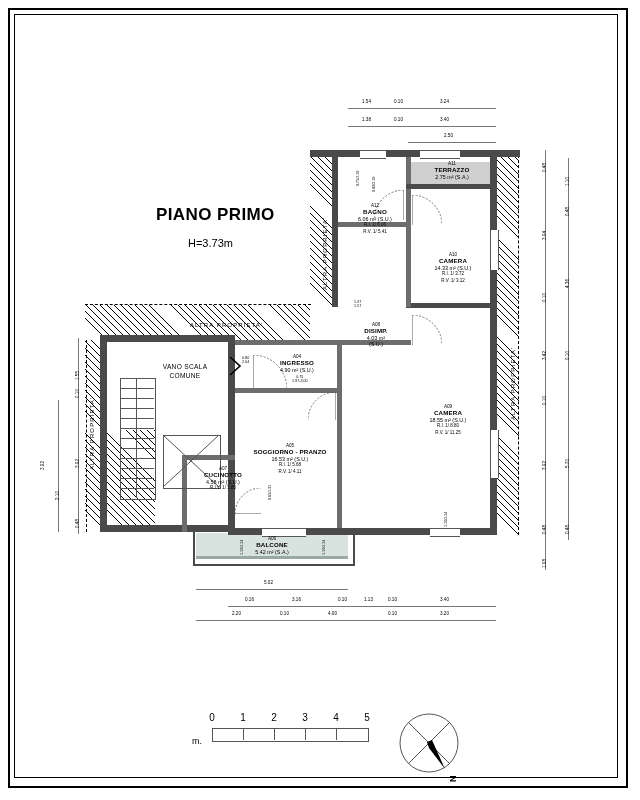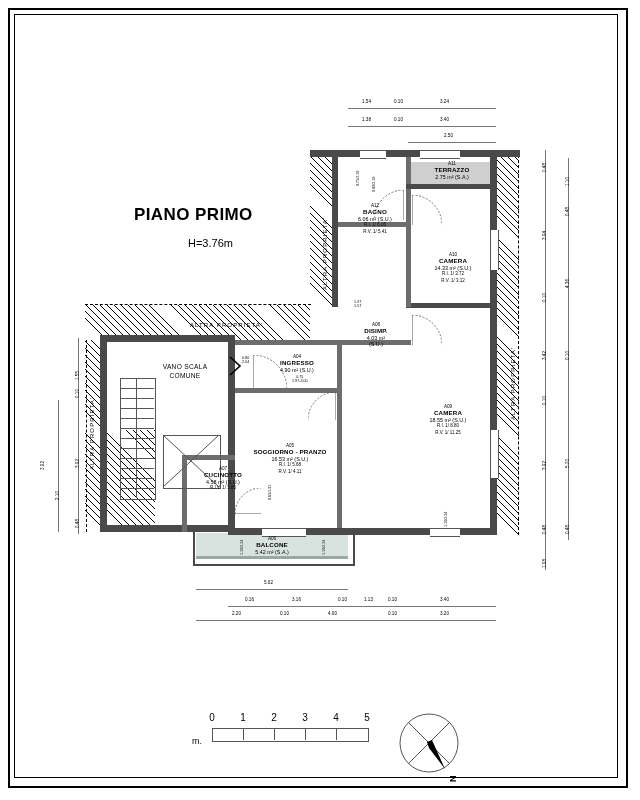--- a/index.html
+++ b/index.html
@@ -45,22 +45,22 @@
   .cmp-n{position:absolute;font-size:9px;font-weight:bold;transform-origin:0 0;transform:rotate(-90deg);}
 </style>
 </head>
 <body>
 
 <div id="sheet">
 
   <div class="border-outer"></div>
   <div class="border-inner"></div>
 
-  <div class="abs title" style="left:134px;top:205px;">PIANO PRIMO</div>
-  <div class="abs subtitle" style="left:188px;top:237px;">H=3.76m</div>
+  <div class="abs title" style="left:156px;top:205px;">PIANO PRIMO</div>
+  <div class="abs subtitle" style="left:188px;top:237px;">H=3.73m</div>
 
   <div class="hatch" style="left:85px;top:305px;width:225px;height:35px;"></div>
 
   <div class="hatch" style="left:85px;top:340px;width:22px;height:192px;"></div>
 
   <div class="hatch" style="left:107px;top:430px;width:48px;height:102px;"></div>
 
   <div class="hatch" style="left:497px;top:150px;width:22px;height:385px;"></div>
 
   <div class="hatch" style="left:310px;top:150px;width:22px;height:155px;"></div>

